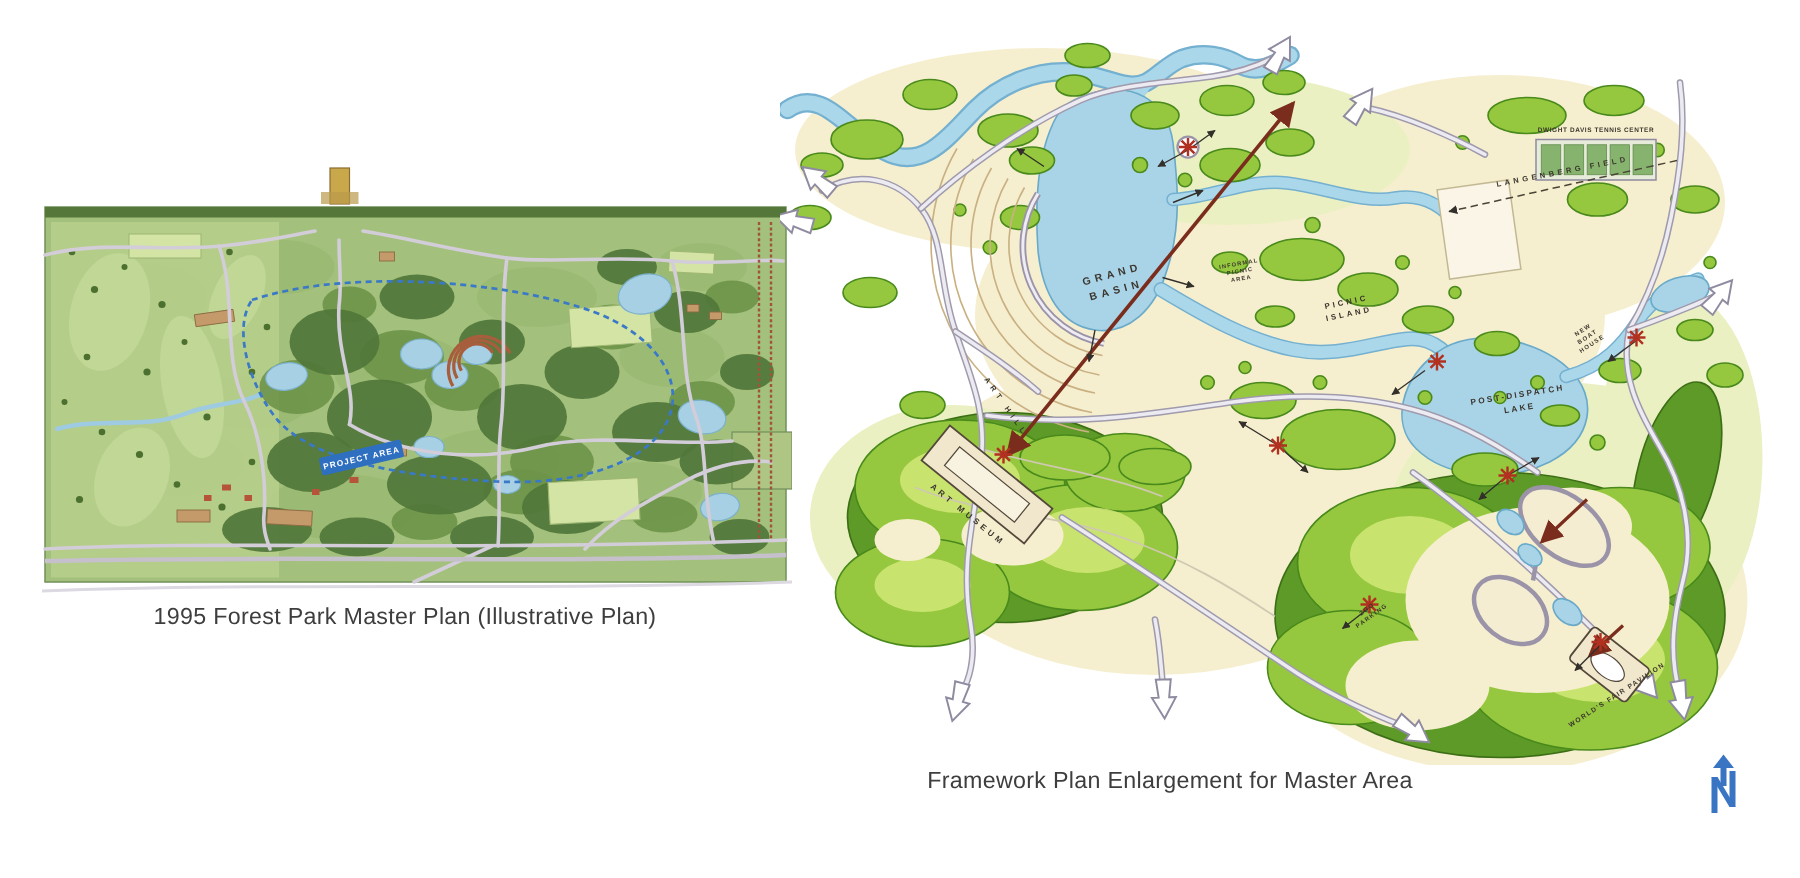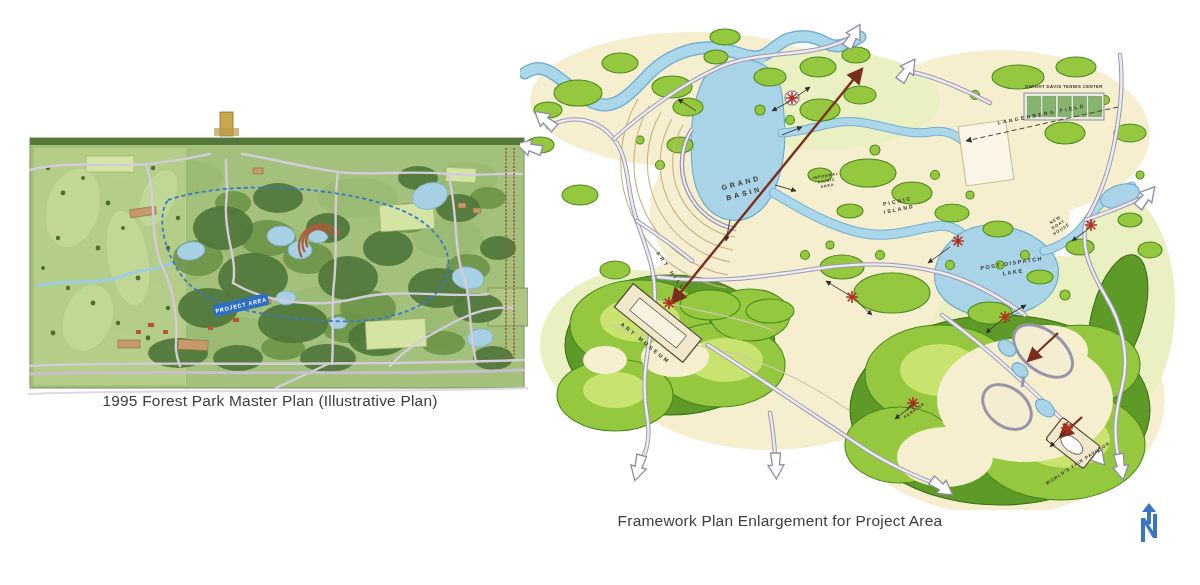--- a/index.html
+++ b/index.html
@@ -194,21 +194,21 @@
       </g>
       <g>
         <path class="ploop" d="M140,92 C205,70 315,80 368,100 C408,115 428,144 418,170 C408,198 362,216 303,213 C243,210 182,200 157,172 C140,152 126,112 140,92 Z"></path>
         <g transform="translate(213,197) rotate(-13)">
           <rect x="-28" y="-6" width="56" height="12" rx="1.5" fill="#2e6fc0"></rect>
           <text class="plbl" x="0" y="2.2" text-anchor="middle" font-size="5.5" letter-spacing=".8">PROJECT AREA</text>
         </g>
       </g>
     </svg>
   </figure>
-  <div class="caption" style="left:28px;top:392px;width:484px;text-align:center;">1995 Forest Park Master Plan (Illustrative Plan)</div>
+  <div class="caption" style="left:28px;top:403px;width:484px;text-align:center;">1995 Forest Park Master Plan (Illustrative Plan)</div>
 
   <figure style="left:520px;top:15px;width:660px;height:495px;">
     <svg width="660" height="495" viewBox="0 0 660 495">
       <defs>
         <marker id="mArr" markerWidth="7" markerHeight="7" refX="5.5" refY="3" orient="auto">
           <path d="M0,0 L6,3 L0,6 Z" fill="#33302b"></path>
         </marker>
         <marker id="mBr" markerWidth="8" markerHeight="8" refX="6" refY="3.5" orient="auto">
           <path d="M0,0 L7,3.5 L0,7 Z" fill="#7b2d1d"></path>
         </marker>
@@ -472,21 +472,21 @@
           <text class="lbl" text-anchor="middle" font-size="4" letter-spacing="1" y="5.5">PARKING</text>
         </g>
         <g transform="translate(306,162) rotate(-10)">
           <text class="lbl" text-anchor="middle" font-size="3.8" letter-spacing=".8" y="0">INFORMAL</text>
           <text class="lbl" text-anchor="middle" font-size="3.8" letter-spacing=".8" y="5">PICNIC</text>
           <text class="lbl" text-anchor="middle" font-size="3.8" letter-spacing=".8" y="10">AREA</text>
         </g>
       </g>
     </svg>
   </figure>
-  <div class="caption" style="left:520px;top:512px;width:520px;">Framework Plan Enlargement for Project Area</div>
+  <div class="caption" style="left:520px;top:512px;width:520px;">Framework Plan Enlargement for Master Area</div>
 
   <svg style="position:absolute;left:1134px;top:502px;" width="30" height="42" viewBox="0 0 30 42">
     <g fill="#3a75c4">
       <polygon points="15,1 22,10 8,10"></polygon>
       <rect x="13" y="10" width="4" height="12"></rect>
       <rect x="7" y="16" width="4" height="24"></rect>
       <rect x="19" y="12" width="4" height="24"></rect>
       <polygon points="7,16 11,16 23,36 19,36"></polygon>
     </g>
   </svg>

